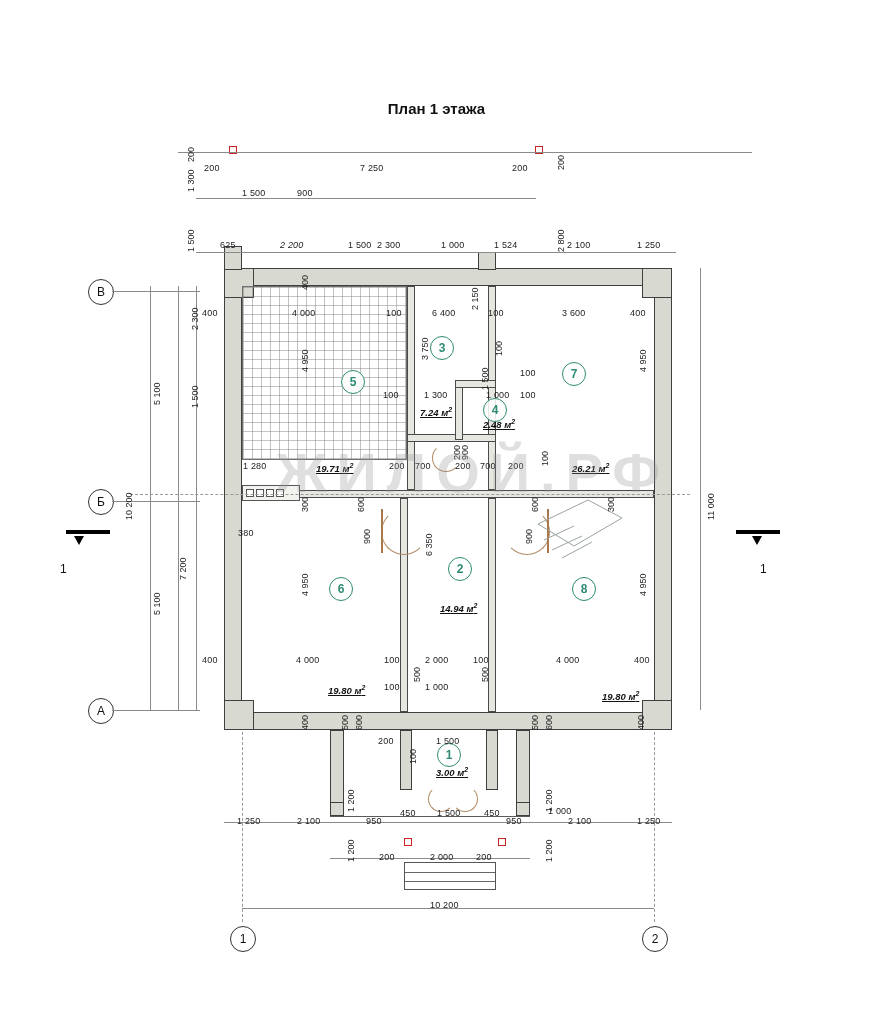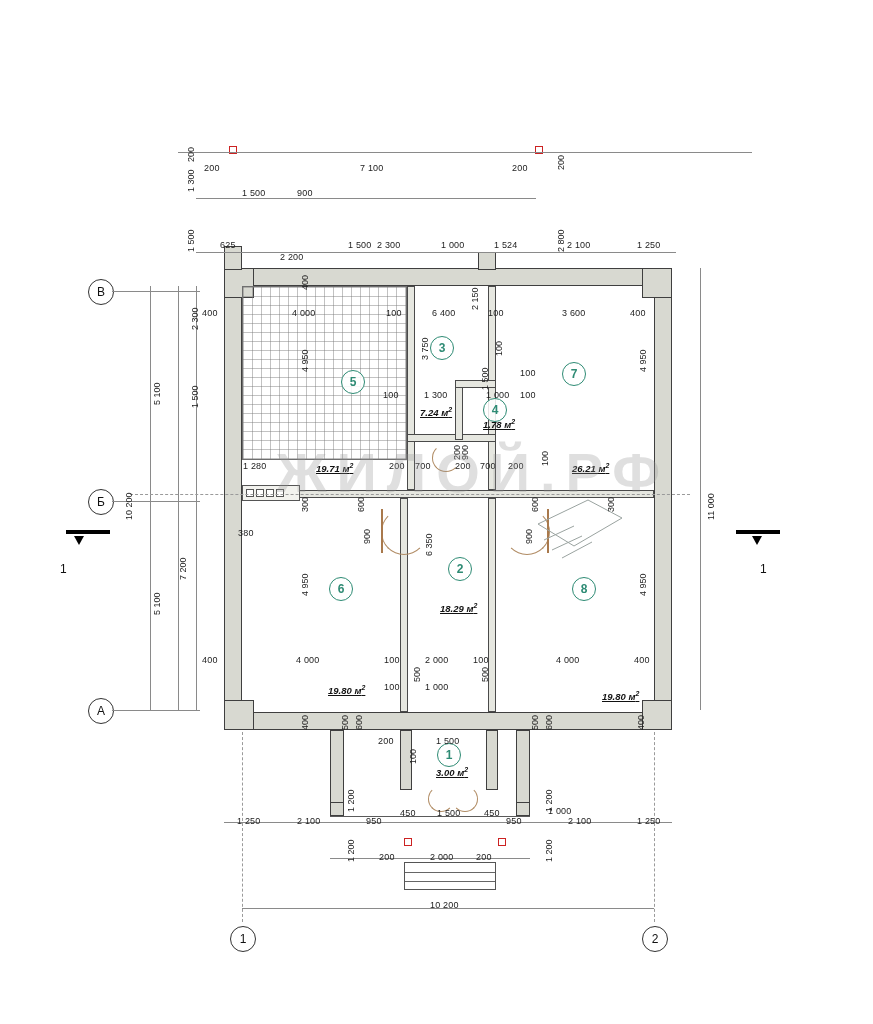--- a/index.html
+++ b/index.html
@@ -38,20 +38,21 @@
   .redmark{position:absolute;width:8px;height:8px;border:1.4px solid #cc2222;box-sizing:border-box;}
   .stair{position:absolute;border:1px solid #555;box-sizing:border-box;}
   .stair div{position:absolute;left:0;right:0;border-top:1px solid #666;}
   .smallsq{position:absolute;border:1px solid #555;background:#fff;}
 </style>
 </head>
 <body>
 
 <div class="stage">
 
+  <div class="plan-title">План 1 этажа</div>
 
   <div class="wall" style="left:224px;top:268px;width:448px;height:18px;"></div>
   <div class="wall" style="left:224px;top:268px;width:18px;height:462px;"></div>
   <div class="wall" style="left:654px;top:268px;width:18px;height:462px;"></div>
   <div class="wall" style="left:224px;top:712px;width:448px;height:18px;"></div>
 
   <div class="wall" style="left:224px;top:268px;width:30px;height:30px;"></div>
   <div class="wall" style="left:642px;top:268px;width:30px;height:30px;"></div>
   <div class="wall" style="left:224px;top:700px;width:30px;height:30px;"></div>
   <div class="wall" style="left:642px;top:700px;width:30px;height:30px;"></div>
@@ -142,36 +143,36 @@
   <div class="rnum" style="left:430px;top:336px;">3</div>
   <div class="rnum" style="left:483px;top:398px;">4</div>
   <div class="rnum" style="left:562px;top:362px;">7</div>
   <div class="rnum" style="left:329px;top:577px;">6</div>
   <div class="rnum" style="left:448px;top:557px;">2</div>
   <div class="rnum" style="left:572px;top:577px;">8</div>
   <div class="rnum" style="left:437px;top:743px;">1</div>
 
   <div class="area" style="left:316px;top:462px;"><span>19.71 м</span><span class="sup">2</span></div>
   <div class="area" style="left:420px;top:406px;"><span>7.24 м</span><span class="sup">2</span></div>
-  <div class="area" style="left:483px;top:418px;"><span>1.78 м</span><span class="sup">2</span></div>
+  <div class="area" style="left:483px;top:418px;"><span>2.48 м</span><span class="sup">2</span></div>
   <div class="area" style="left:572px;top:462px;"><span>26.21 м</span><span class="sup">2</span></div>
-  <div class="area" style="left:440px;top:602px;"><span>18.29 м</span><span class="sup">2</span></div>
+  <div class="area" style="left:440px;top:602px;"><span>14.94 м</span><span class="sup">2</span></div>
   <div class="area" style="left:328px;top:684px;"><span>19.80 м</span><span class="sup">2</span></div>
   <div class="area" style="left:602px;top:690px;"><span>19.80 м</span><span class="sup">2</span></div>
   <div class="area" style="left:436px;top:766px;"><span>3.00 м</span><span class="sup">2</span></div>
 
   <div class="dim" style="left:204px;top:163px;">200</div>
-  <div class="dim" style="left:360px;top:163px;">7 100</div>
+  <div class="dim" style="left:360px;top:163px;">7 250</div>
   <div class="dim" style="left:512px;top:163px;">200</div>
 
   <div class="dim" style="left:242px;top:188px;">1 500</div>
   <div class="dim" style="left:297px;top:188px;">900</div>
 
   <div class="dim" style="left:220px;top:240px;">625</div>
-  <div class="dim" style="left:280px;top:252px;">2 200</div>
+  <div class="dim" style="left:280px;top:240px;font-style:italic;">2 200</div>
   <div class="dim" style="left:348px;top:240px;">1 500</div>
   <div class="dim" style="left:377px;top:240px;">2 300</div>
   <div class="dim" style="left:441px;top:240px;">1 000</div>
   <div class="dim" style="left:494px;top:240px;">1 524</div>
   <div class="dim" style="left:567px;top:240px;">2 100</div>
   <div class="dim" style="left:637px;top:240px;">1 250</div>
 
   <div class="dimv" style="left:186px;top:192px;">1 300</div>
   <div class="dimv" style="left:186px;top:252px;">1 500</div>
   <div class="dimv" style="left:556px;top:252px;">2 800</div>

